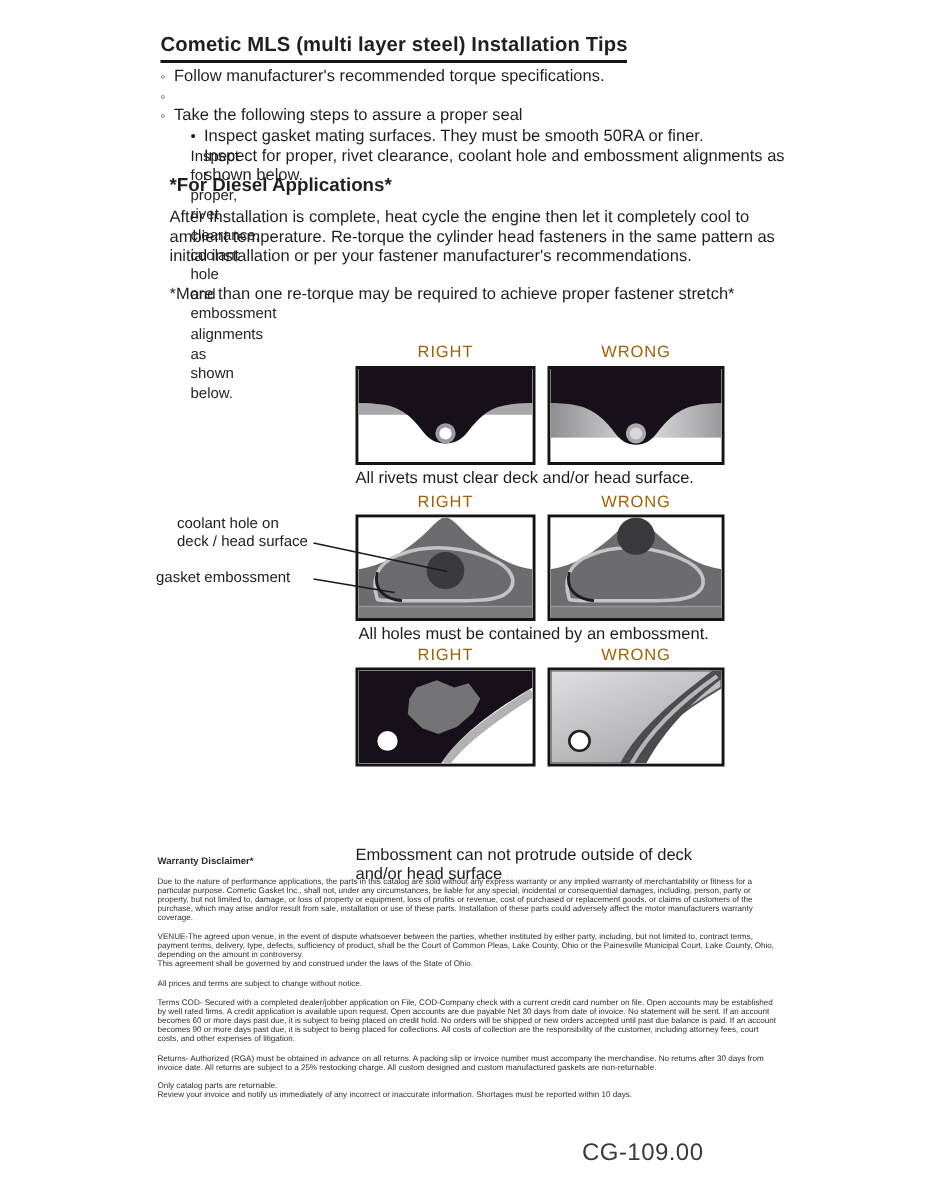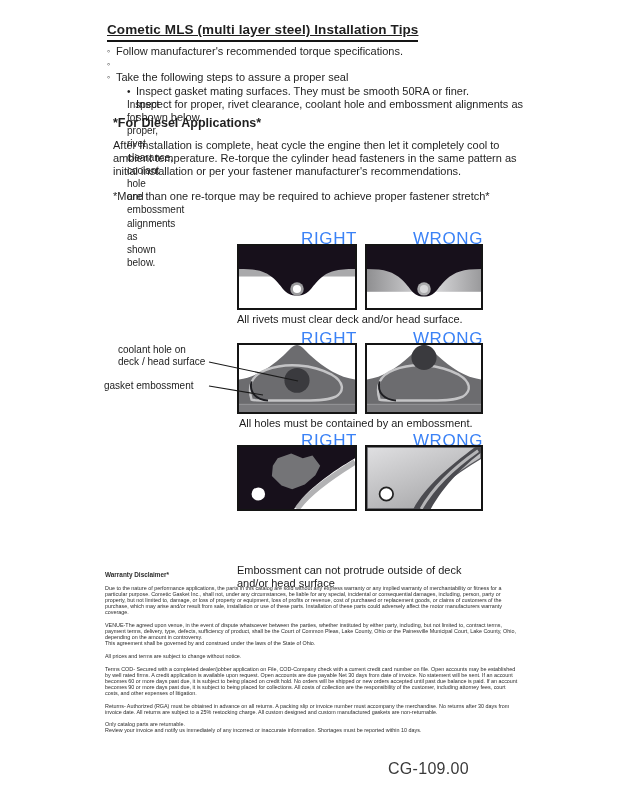--- a/index.html
+++ b/index.html
@@ -5,35 +5,35 @@
   html,body{margin:0;padding:0;}
   body{
     width:618px;height:800px;background:#ffffff;
     font-family:"Liberation Sans", sans-serif;color:#1f1f1f;
     position:relative;overflow:hidden;
   }
   .abs{position:absolute;}
   
   .page-title{
     left:107px;top:22px;font-size:13.5px;font-weight:bold;
-    border-bottom:2px solid #151515;padding-bottom:3px;letter-spacing:0.1px;text-decoration:underline;
+    border-bottom:2px solid #151515;padding-bottom:3px;letter-spacing:0.1px;
   }
   
   .tips-block{left:107px;top:45px;width:450px;font-size:11px;line-height:13.2px;}
   .bullet-row{display:flex;}
   .bullet-row .marker{width:9px;flex:0 0 9px;font-size:9px;line-height:13.2px;}
   .sub{margin-left:20px;}
   .sub .marker{font-size:10px;}
   
   .diesel-block{left:113px;top:117px;width:422px;font-size:11px;line-height:13px;}
   .diesel-block h2{font-size:12.5px;font-weight:bold;margin:0 0 9px 0;}
   .diesel-block p{margin:0 0 12px 0;}
   .diesel-block p:last-child{margin-bottom:0;}
   
-  .fig-label{font-size:17px;letter-spacing:0.6px;text-align:right;color:#3b82f6;}
+  .fig-label{font-size:11px;letter-spacing:0.6px;text-align:center;color:#a16207;}
   .lbl-r1-right{left:237px;top:229px;width:120px;}
   .lbl-r1-wrong{left:365px;top:229px;width:118px;}
   .lbl-r2-right{left:237px;top:329px;width:120px;}
   .lbl-r2-wrong{left:365px;top:329px;width:118px;}
   .lbl-r3-right{left:237px;top:431px;width:120px;}
   .lbl-r3-wrong{left:365px;top:431px;width:118px;}
   .panel{box-sizing:border-box;border:2px solid #141414;background:#fff;}
   .panel svg{display:block;width:100%;height:100%;}
   .p-r1-right{left:237px;top:244px;width:120px;height:66px;}
   .p-r1-wrong{left:365px;top:244px;width:118px;height:66px;}

